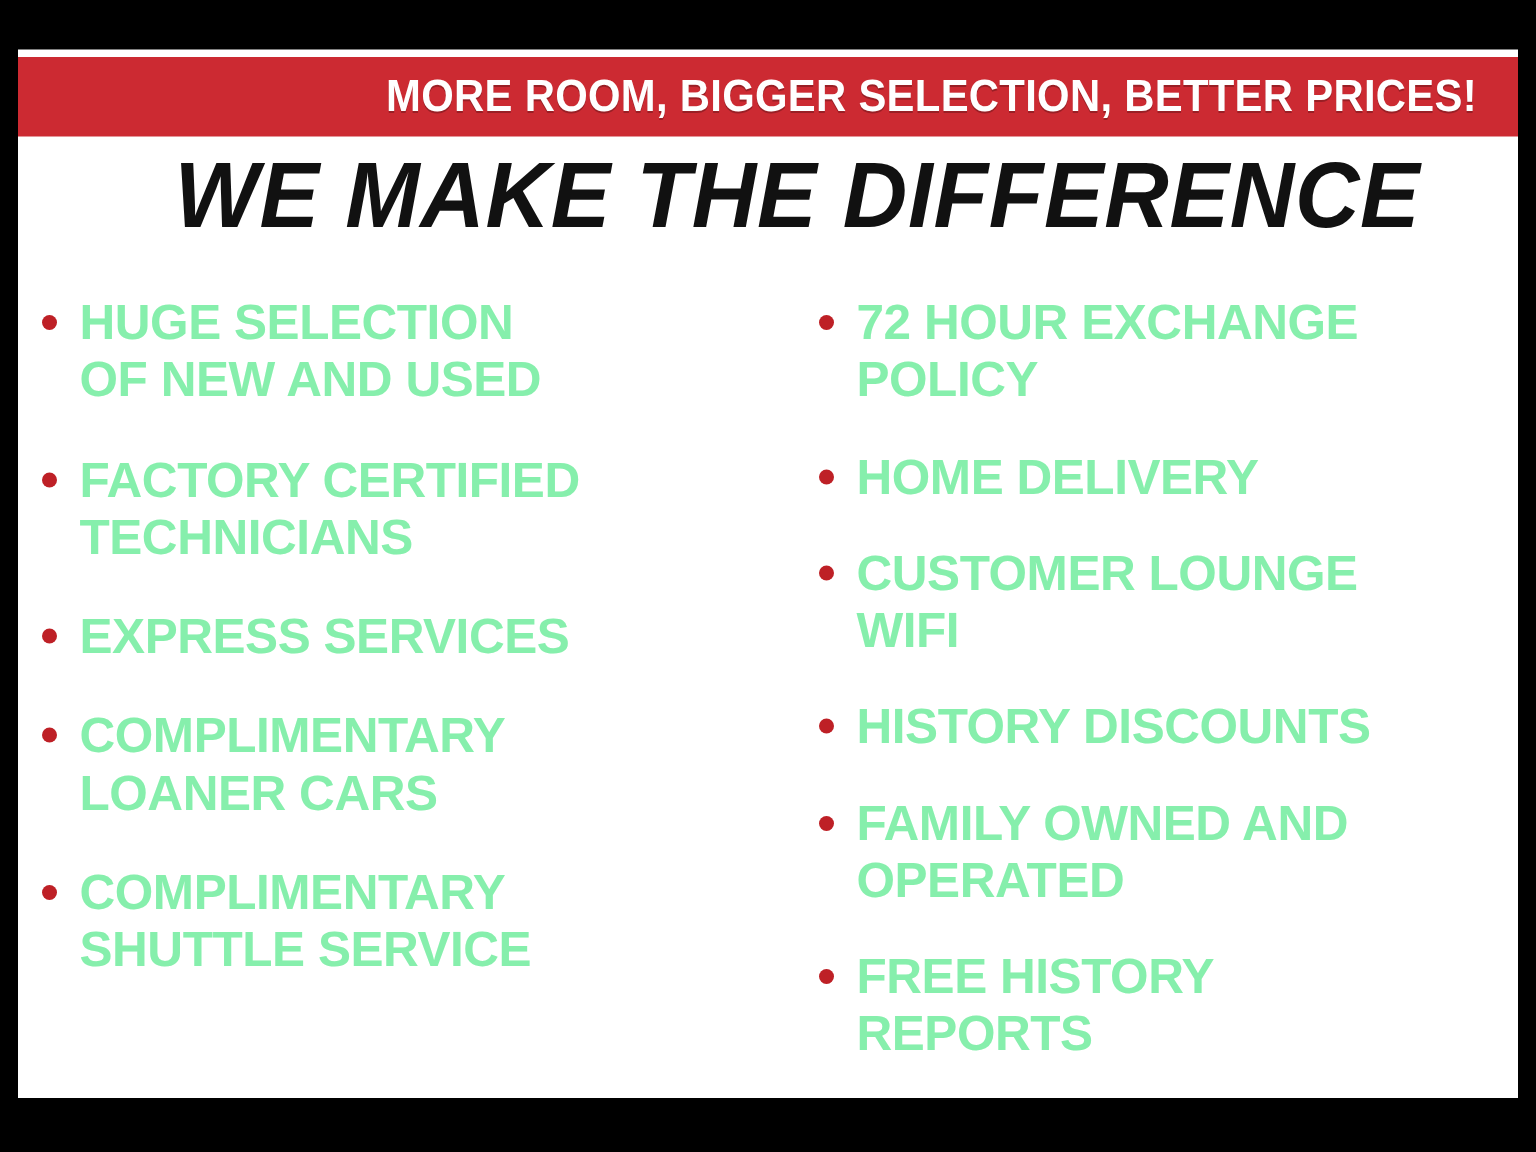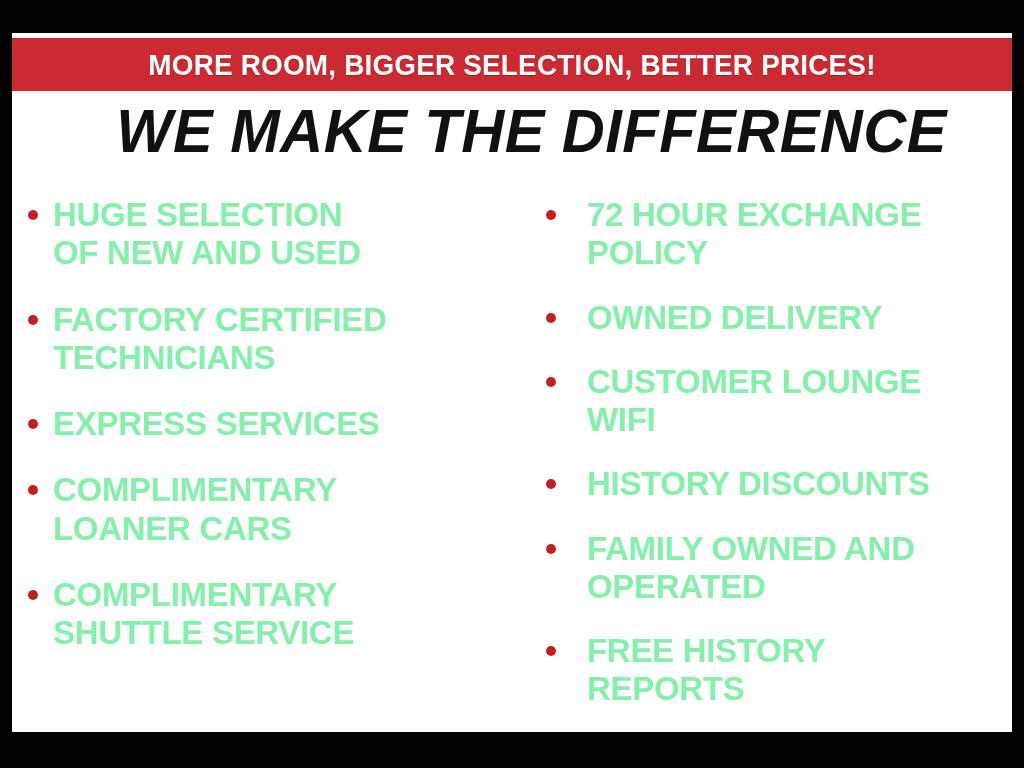--- a/index.html
+++ b/index.html
@@ -27,21 +27,21 @@
   
   #banner {
     position: absolute;
     left: 12px;
     top: 38px;
     width: 1000px;
     height: 53px;
     background: #cc2a32;
     display: flex;
     align-items: center;
-    justify-content: center;
+    justify-content: flex-end;
   }
   #banner-text {
     color: #ffffff;
     font-family: "Liberation Sans", sans-serif;
     font-weight: bold;
     font-size: 30px;
     letter-spacing: 0.2px;
     line-height: 1;
     transform: scaleX(0.93);
     transform-origin: center center;
@@ -91,21 +91,20 @@
     width: 490px;
     padding-left: 24px;
   }
   .bullet-item {
     display: flex;
     align-items: flex-start;
     margin-bottom: 28px;
   }
   #col-right .bullet-item {
     margin-bottom: 26px;
-    gap: 16px;
   }
   .bullet-dot {
     flex: 0 0 auto;
     width: 10px;
     height: 10px;
     border-radius: 50%;
     background: #be2026;
     margin-top: 14px;
     margin-right: 15px;
   }
@@ -173,21 +172,21 @@
     <div class="column" id="col-right">
 
       <div class="bullet-item">
         <span class="bullet-dot"></span>
         <span class="bullet-label">72 HOUR EXCHANGE
 POLICY</span>
       </div>
 
       <div class="bullet-item">
         <span class="bullet-dot"></span>
-        <span class="bullet-label">OWNED DELIVERY</span>
+        <span class="bullet-label">HOME DELIVERY</span>
       </div>
 
       <div class="bullet-item">
         <span class="bullet-dot"></span>
         <span class="bullet-label">CUSTOMER LOUNGE
 WIFI</span>
       </div>
 
       <div class="bullet-item">
         <span class="bullet-dot"></span>

